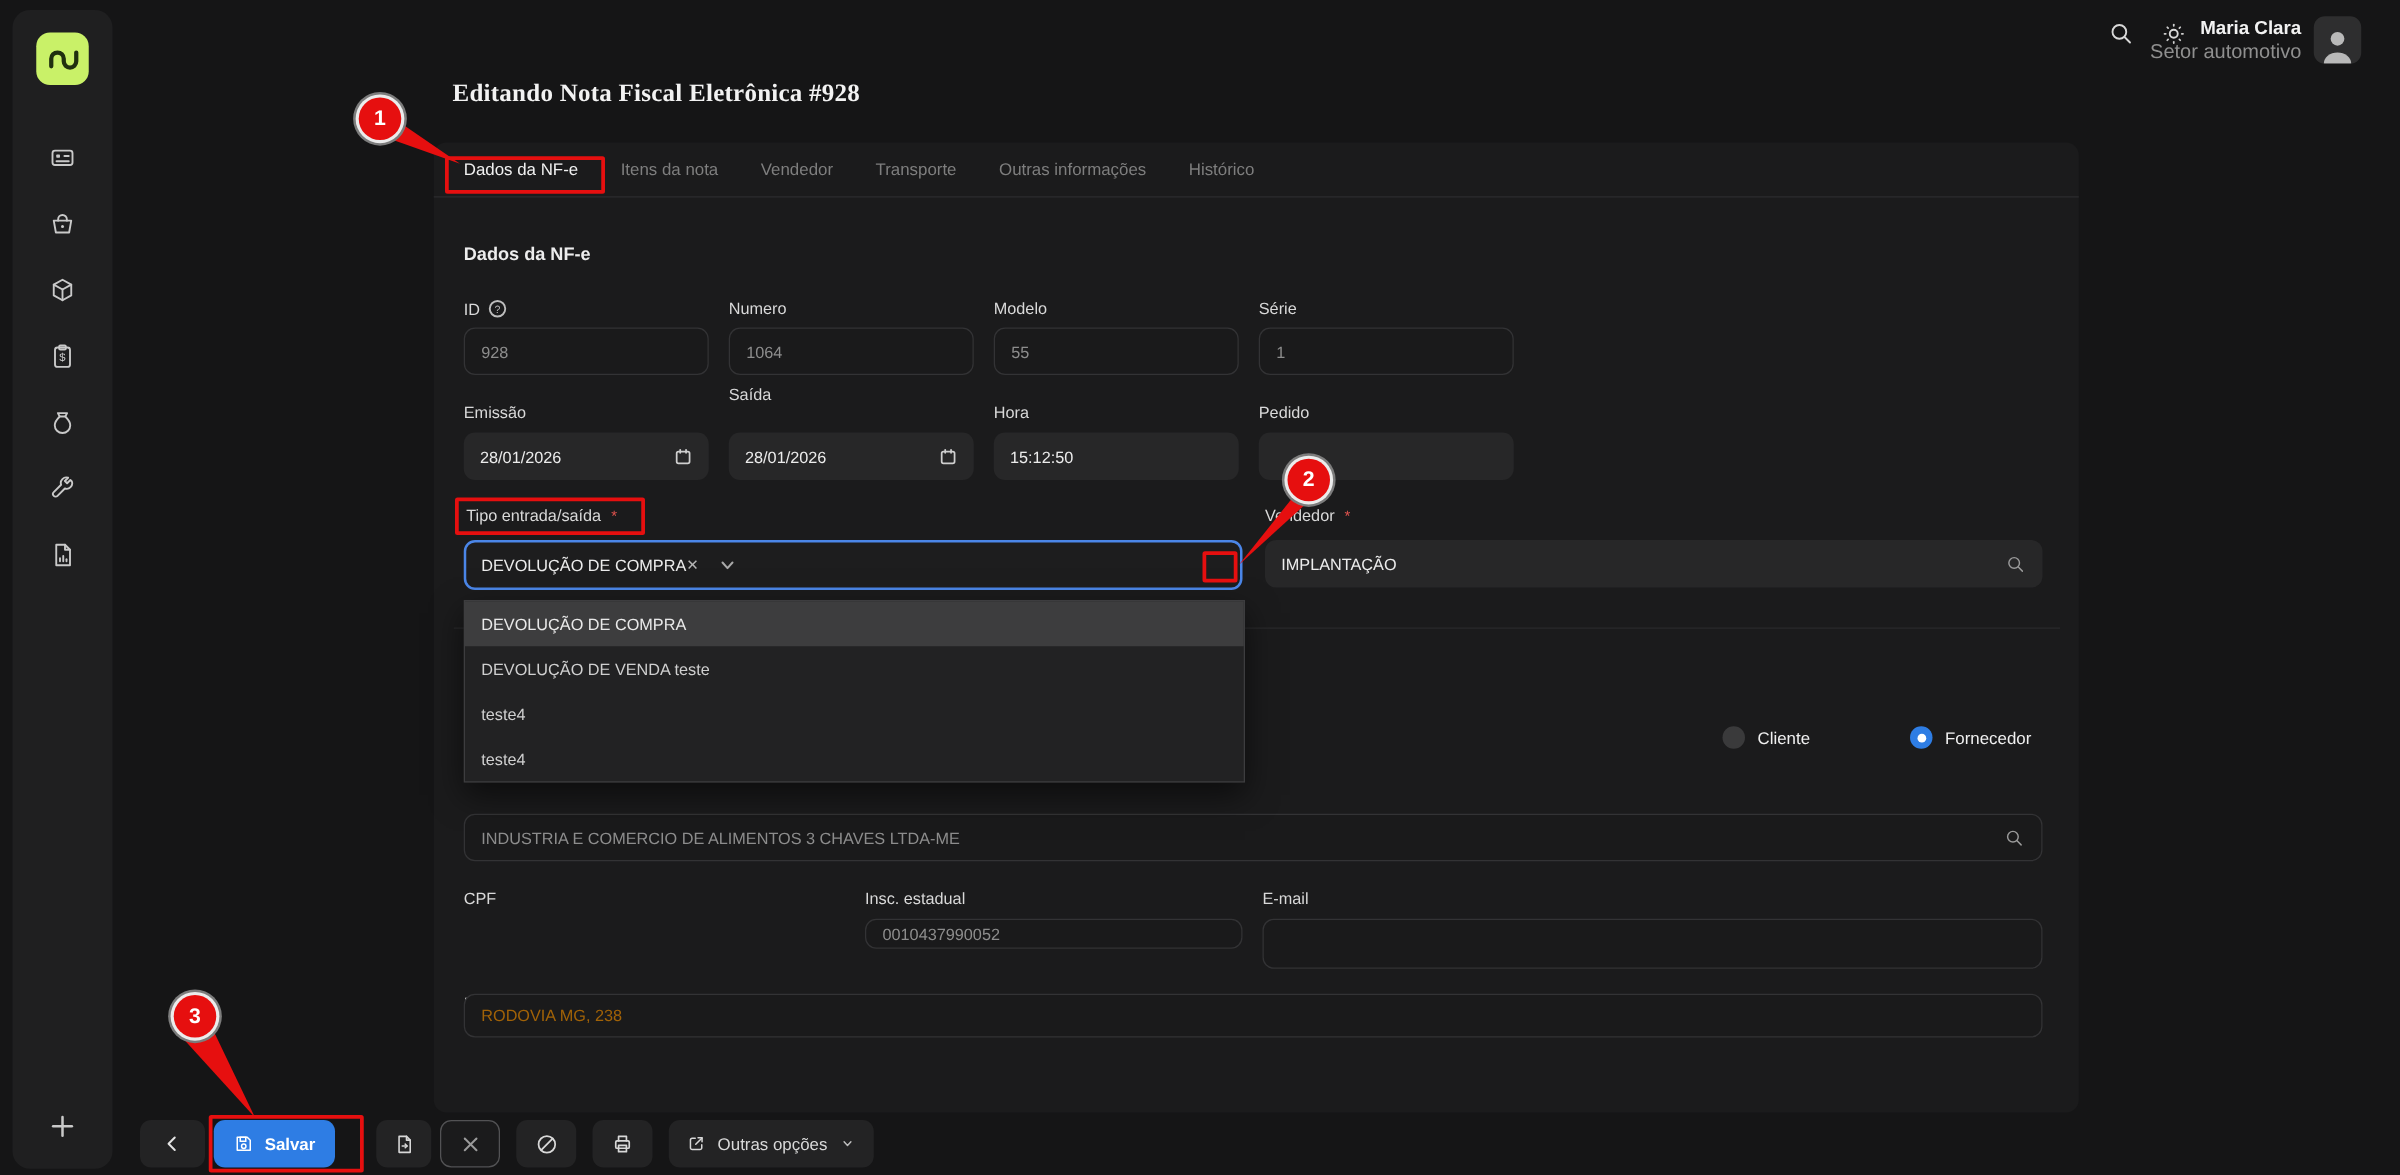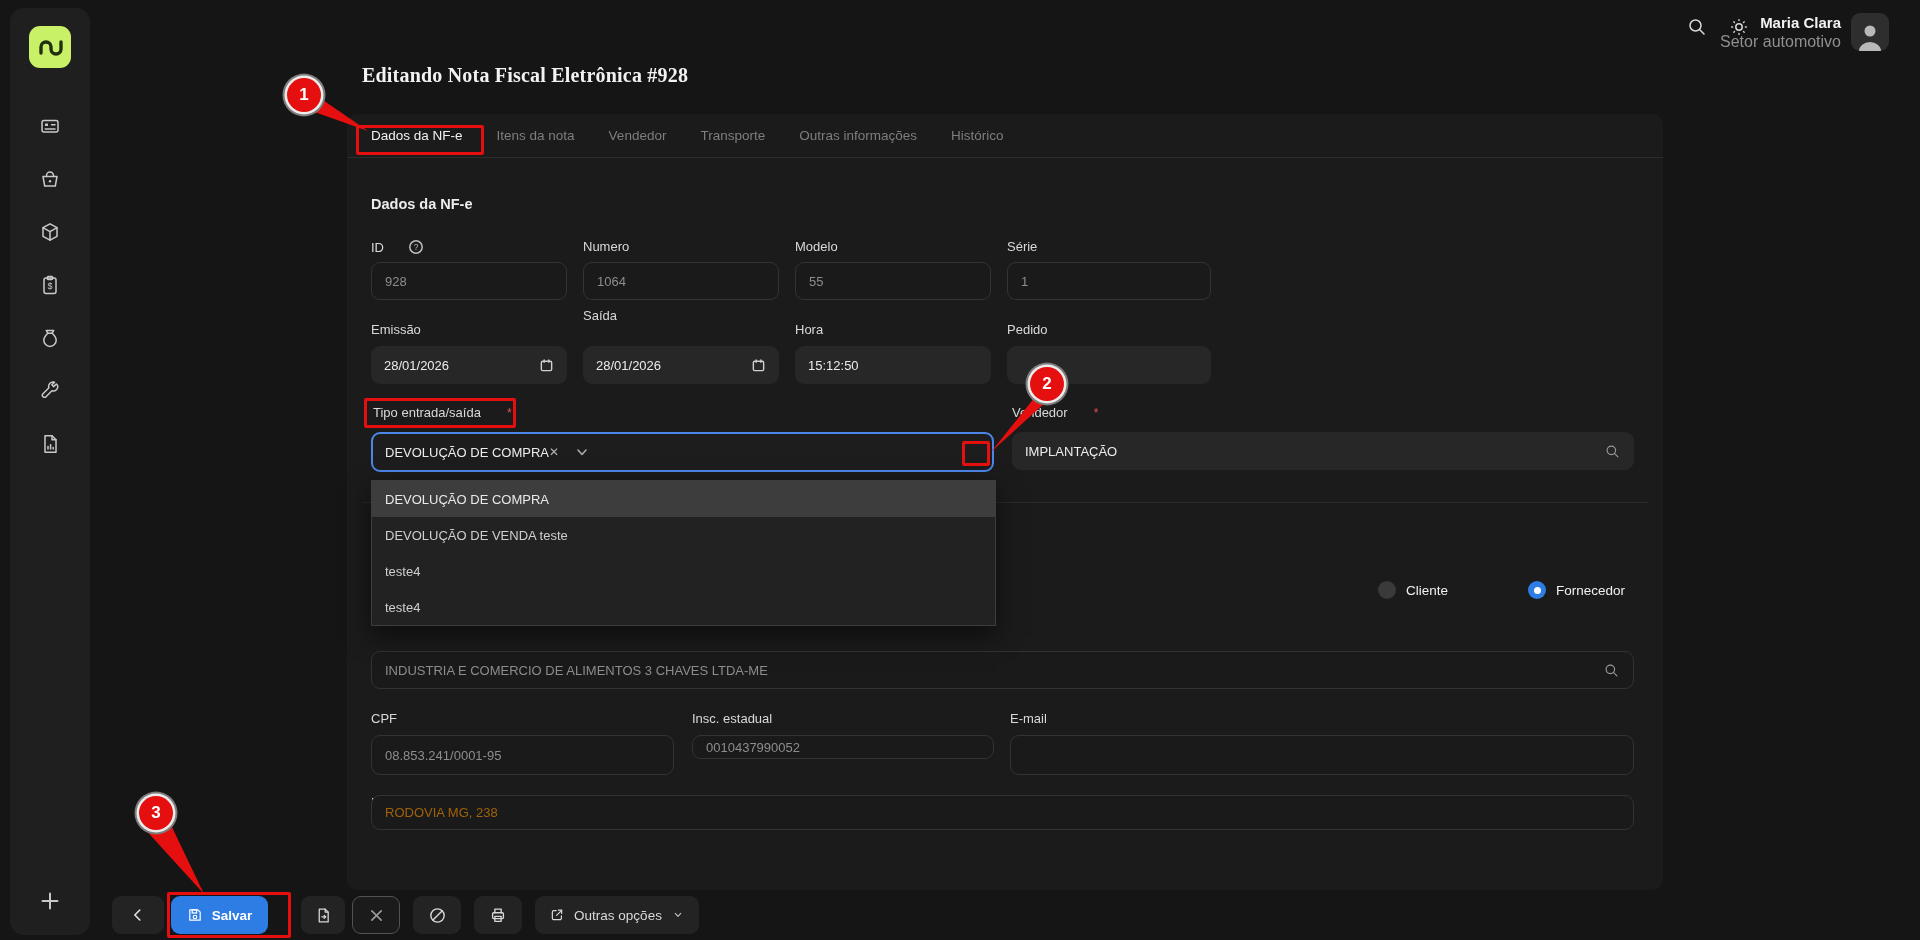--- a/index.html
+++ b/index.html
@@ -17,21 +17,21 @@
   .avatar{position:absolute;left:1851px;top:13px;width:38px;height:38px;border-radius:9px;background:#2e2e2f;
           display:flex;align-items:flex-end;justify-content:center;overflow:hidden;}
   
   .page-title{position:absolute;left:362px;top:64px;font-size:20px;font-weight:bold;color:#f2f2f2;letter-spacing:.2px;font-family:Liberation Serif, serif;}
   .panel{position:absolute;left:347px;top:114px;width:1316px;height:776px;background:#1b1b1c;border-radius:10px;}
   .tabbar{position:absolute;left:347px;top:114px;width:1316px;height:44px;border-bottom:1px solid #2d2d2e;
           display:flex;align-items:center;gap:34px;padding-left:24px;box-sizing:border-box;}
   .tab{font-size:13.5px;color:#7e7e7e;cursor:pointer;white-space:nowrap;}
   .tab.active{color:#f1f1f1;}
   .sec-head{position:absolute;left:371px;top:196px;font-size:14.5px;font-weight:bold;color:#ededed;}
-  .flabel{position:absolute;font-size:13px;color:#d9d9d9;display:flex;align-items:center;gap:24px;white-space:nowrap;justify-content:center;}
+  .flabel{position:absolute;font-size:13px;color:#d9d9d9;display:flex;align-items:center;gap:6px;white-space:nowrap;justify-content:center;}
   .req{color:#e0534e;font-size:12px;margin-left:2px;}
   .input{position:absolute;height:38px;box-sizing:border-box;border-radius:9px;background:#1a1a1b;border:1px solid #333335;
          color:#8d8d8d;font-size:13px;display:flex;align-items:center;padding:0 13px;}
   .input.filled{background:#272728;border:none;color:#ececec;}
   .input .grow{flex:1;}
   .sel{position:absolute;left:371px;top:432px;width:623px;height:40px;box-sizing:border-box;border:2px solid #4b86e8;
        border-radius:9px;background:#1d1d1e;display:flex;align-items:center;padding:0 12px;font-size:13px;color:#ececec;}
   .clear-x{color:#b5b5b5;font-size:12px;margin-right:14px;}
   .menu{position:absolute;left:371px;top:480px;width:623px;background:#222223;border:1px solid #3d3d3f;
         box-shadow:0 10px 24px rgba(0,0,0,.55);z-index:6;}
@@ -237,23 +237,20 @@
     <span class="grow">INDUSTRIA E COMERCIO DE ALIMENTOS 3 CHAVES LTDA-ME</span>
     <svg width="17" height="17" viewBox="0 0 22 22">
       <circle class="icon-stroke" style="stroke:#9a9a9a" cx="9.5" cy="9.5" r="5.5"></circle>
       <line class="icon-stroke" style="stroke:#9a9a9a" x1="13.8" y1="13.8" x2="18" y2="18"></line>
     </svg>
   </div>
 
   <div class="flabel" style="left:371px;top:711px">CPF</div>
   <div class="flabel" style="left:692px;top:711px">Insc. estadual</div>
   <div class="flabel" style="left:1010px;top:711px">E-mail</div>
-  <div class="input" style="left:371px;top:735px;width:303px;height:40px">
-      <span>08.853.241/0001-95</span>
-    </div>
   <div class="input" style="left:692px;top:735px;width:302px;height:24px">
       <span>0010437990052</span>
     </div>
   <div class="input" style="left:1010px;top:735px;width:624px;height:40px">
       <span></span>
     </div>
 
   <div class="flabel" style="left:371px;top:795px">
     <span>Endereço</span>
       <span class="req">*</span>

